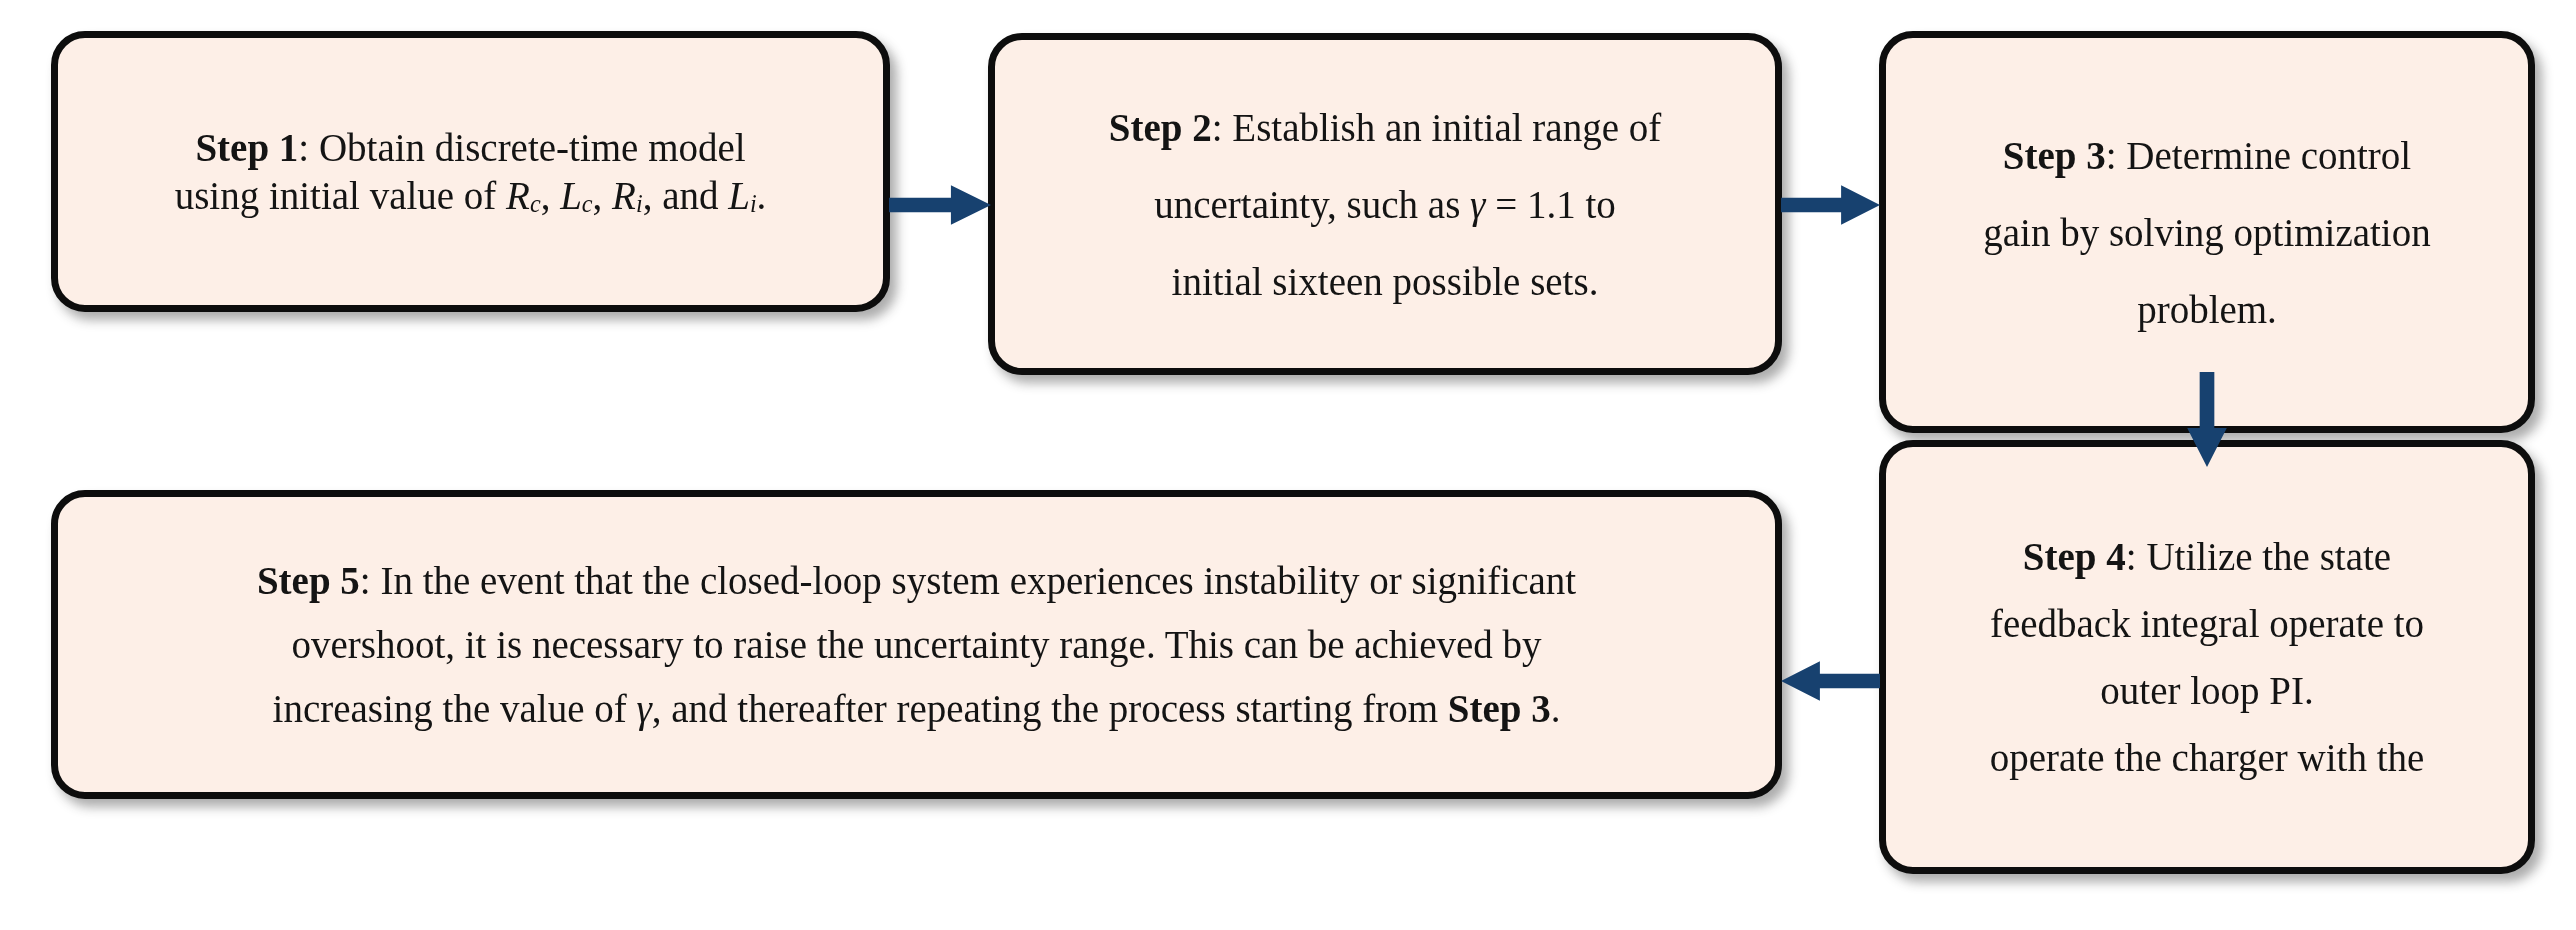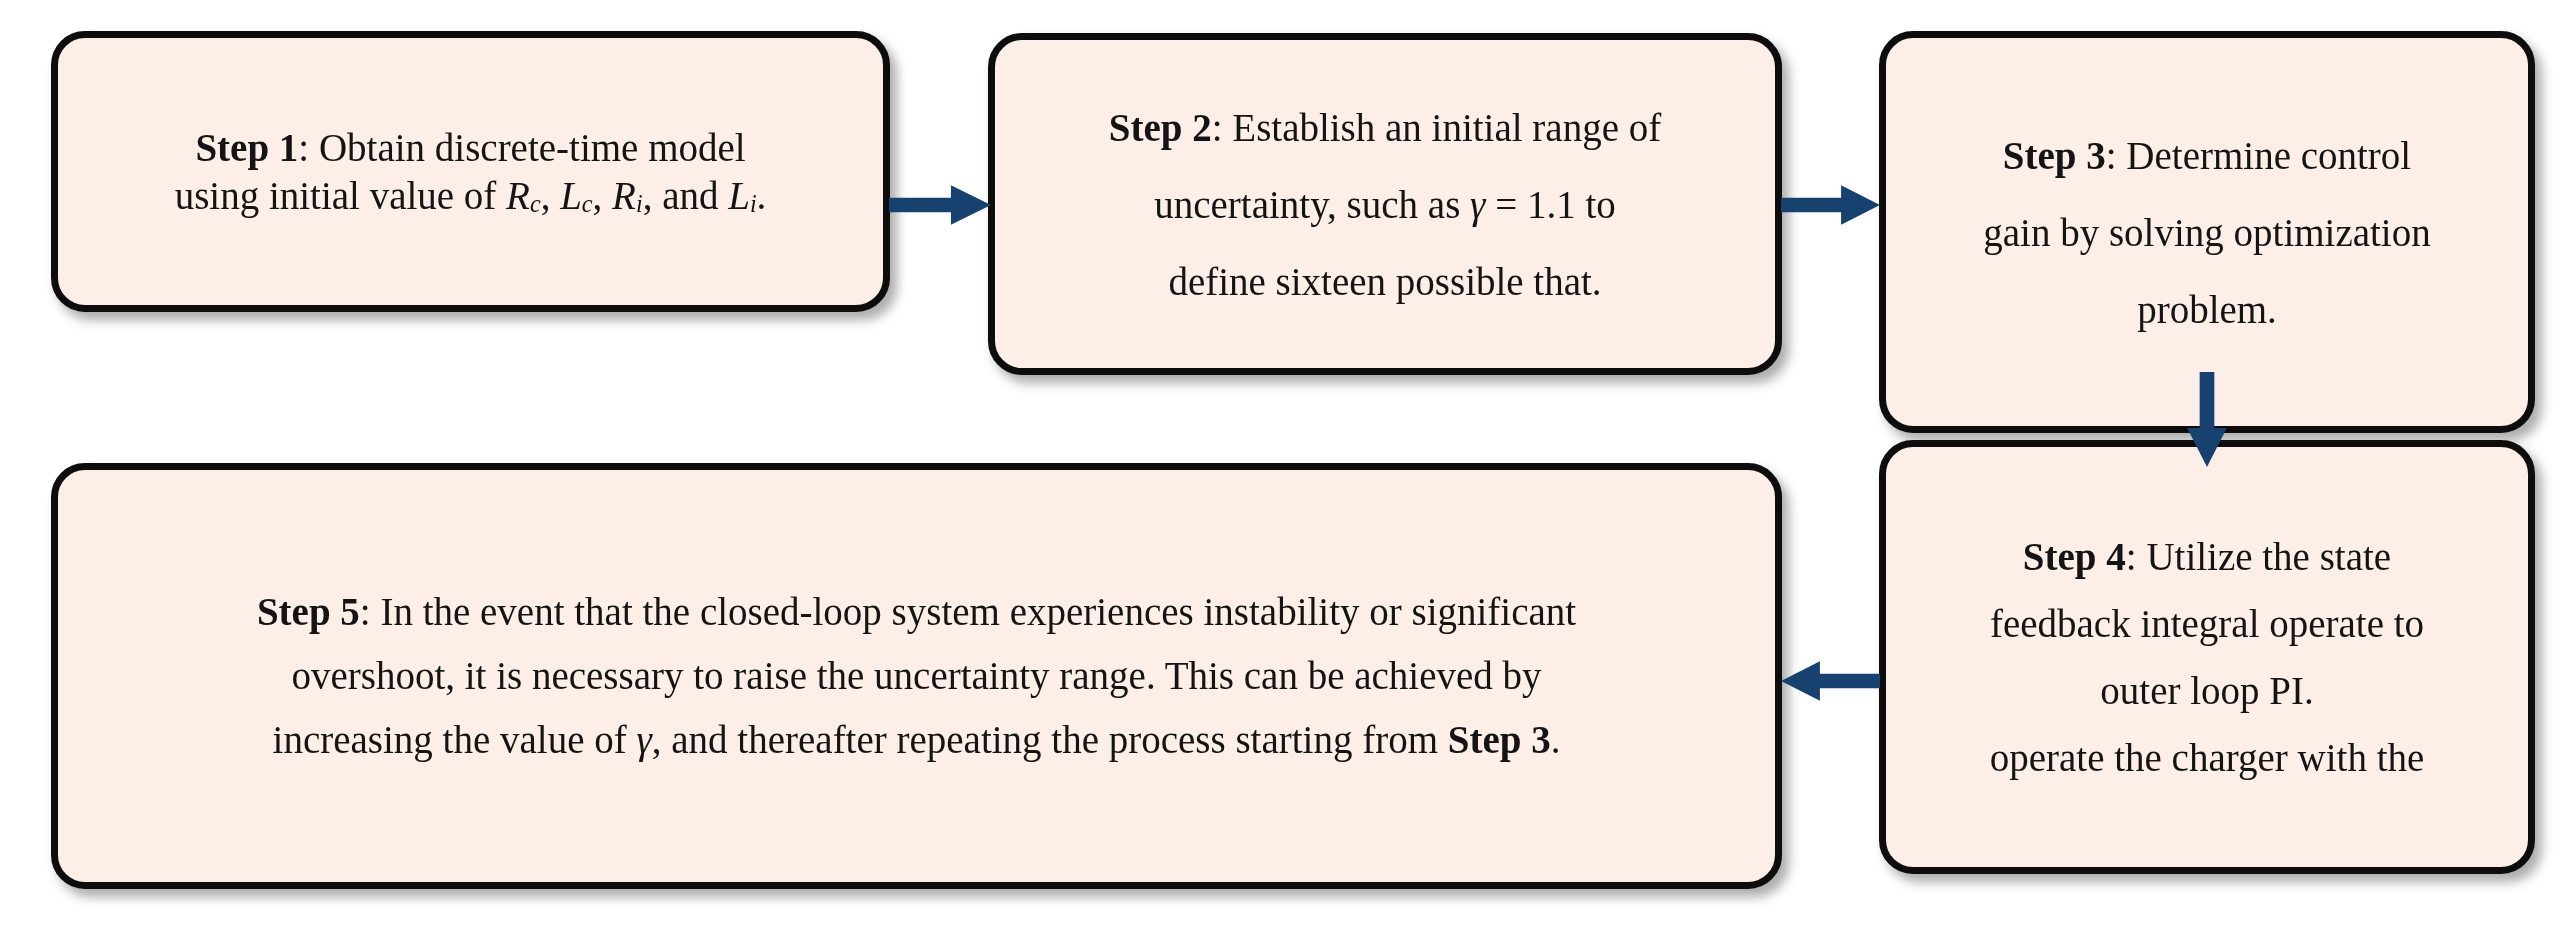--- a/index.html
+++ b/index.html
@@ -31,21 +31,21 @@
     align-items:center;
     text-align:center;
     font-size:39px;
     padding:32px 22px;
   }
   .line{white-space:nowrap;}
   .box-1{left:51px;  top:31px;  width:839px;height:281px;}
   .box-2{left:988px;top:33px;  width:794px;height:342px;}
   .box-3{left:1879px;top:31px;  width:656px; height:402px;}
   .box-4{left:1879px;top:440px; width:656px; height:434px;}
-  .box-5{left:51px;  top:463px; width:1731px;height:426px;padding:14.6px 40px;align-items:center;}
+  .box-5{left:51px;  top:490px; width:1731px;height:309px;padding:14.6px 40px;align-items:center;}
   .box-1 .line{line-height:48px;}
   .box-2 .line,.box-3 .line{line-height:77px;}
   .box-4 .line{line-height:67px;}
   .box-5 .line{line-height:64px;}
   .b{font-weight:700;}
   .i{font-style:italic;}
   sub{font-size:0.62em;line-height:0;position:relative;top:0.16em;vertical-align:baseline;}
   .arrow{position:absolute;}
   .arrow polygon{fill:var(--arrow);}
   .arrow-1{left:889px;top:183px;width:102px;height:44px;}
@@ -57,21 +57,21 @@
 <body>
 
 <div class="box box-1">
   <div class="line"><span class="b">Step 1</span><span>: Obtain discrete-time model</span></div>
   <div class="line"><span>using initial value of </span><span class="i">R</span><sub class="i">c</sub><span>, </span><span class="i">L</span><sub class="i">c</sub><span>, </span><span class="i">R</span><sub class="i">i</sub><span>, and </span><span class="i">L</span><sub class="i">i</sub><span>.</span></div>
 </div>
 
 <div class="box box-2">
   <div class="line"><span class="b">Step 2</span><span>: Establish an initial range of</span></div>
   <div class="line"><span>uncertainty, such as </span><span class="i">γ</span><span> = 1.1 to</span></div>
-  <div class="line"><span>define sixteen possible that.</span></div>
+  <div class="line"><span>initial sixteen possible sets.</span></div>
 </div>
 
 <div class="box box-3">
   <div class="line"><span class="b">Step 3</span><span>: Determine control</span></div>
   <div class="line"><span>gain by solving optimization</span></div>
   <div class="line"><span>problem.</span></div>
 </div>
 
 <div class="box box-4">
   <div class="line"><span class="b">Step 4</span><span>: Utilize the state</span></div>

